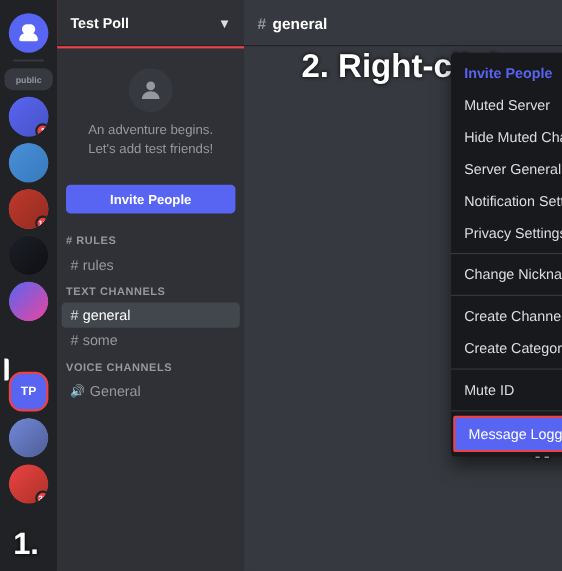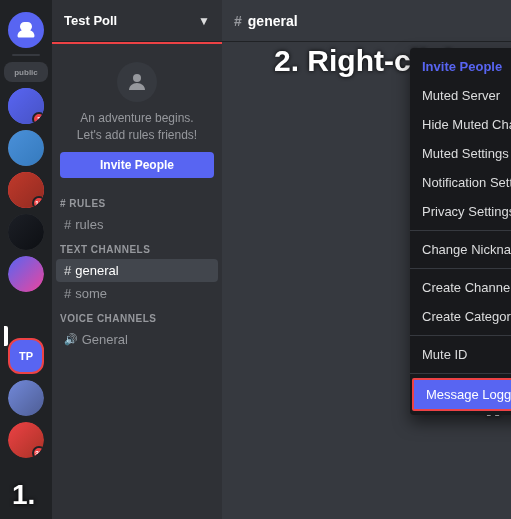--- a/index.html
+++ b/index.html
@@ -131,21 +131,21 @@
       margin: 0 auto 8px;
       display: flex;
       align-items: center;
       justify-content: center;
       font-size: 18px;
     }
 
     .invite-area p {
       font-size: 12px;
       color: #96989d;
-      margin-bottom: 8px;
+      margin-bottom: 24px;
       line-height: 1.4;
     }
 
     .invite-btn {
       background: #5865f2;
       color: #fff;
       border: none;
       border-radius: 4px;
       padding: 6px 12px;
       font-size: 12px;
@@ -427,21 +427,21 @@
 
       <div class="invite-area">
         <div class="user-icon">
           <svg width="24" height="24" viewBox="0 0 24 24" fill="#96989d">
             <circle cx="12" cy="8" r="4"></circle>
             <path d="M4 20c0-4 3.6-7 8-7s8 3 8 7"></path>
           </svg>
         </div>
         <p>
           <span>An adventure begins.</span><br>
-          <span>Let's add rules friends!</span>
+          <span>Let's add test friends!</span>
         </p>
         <button class="invite-btn">Invite People</button>
       </div>
 
       <div class="channel-category">
         # <span>rules</span>
       </div>
 
       <div class="channel-item">
         <span class="hash">#</span>
@@ -487,21 +487,21 @@
       </div>
       <div class="context-menu-item">
         <span>Muted Server</span>
 
       </div>
       <div class="context-menu-item">
         <span>Hide Muted Channels</span>
 
       </div>
       <div class="context-menu-item">
-        <span>Muted Settings</span>
+        <span>Server General</span>
 
       </div>
       <div class="context-menu-item">
         <span>Notification Settings</span>
       </div>
       <div class="context-menu-item">
         <span>Privacy Settings</span>
       </div>
       <div class="context-menu-divider"></div>
       <div class="context-menu-item">

